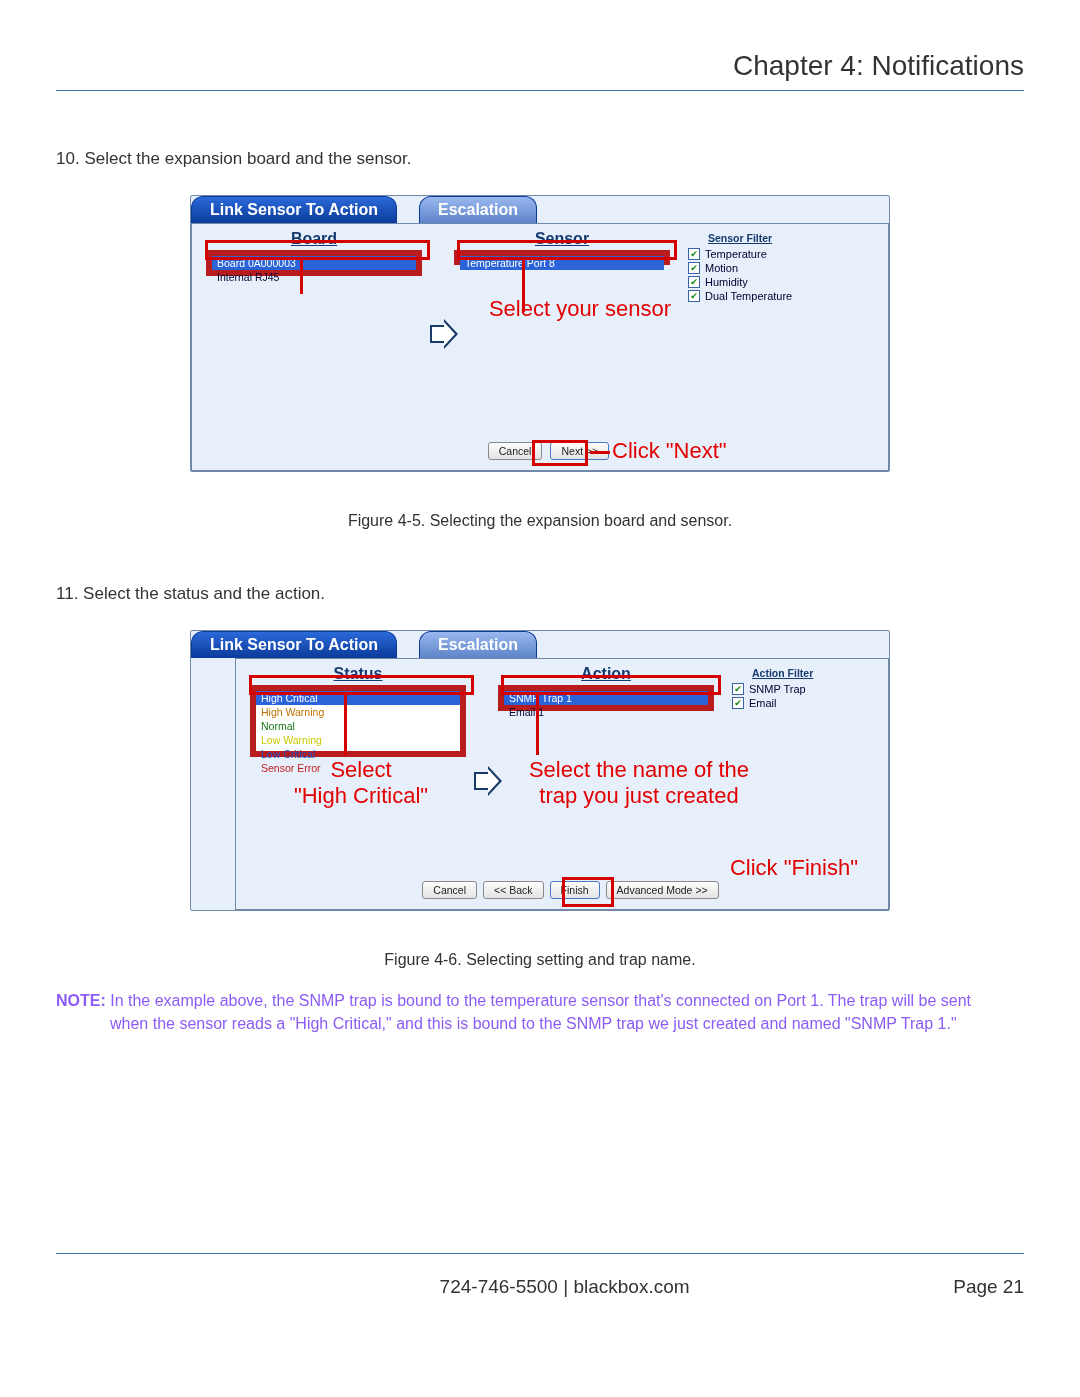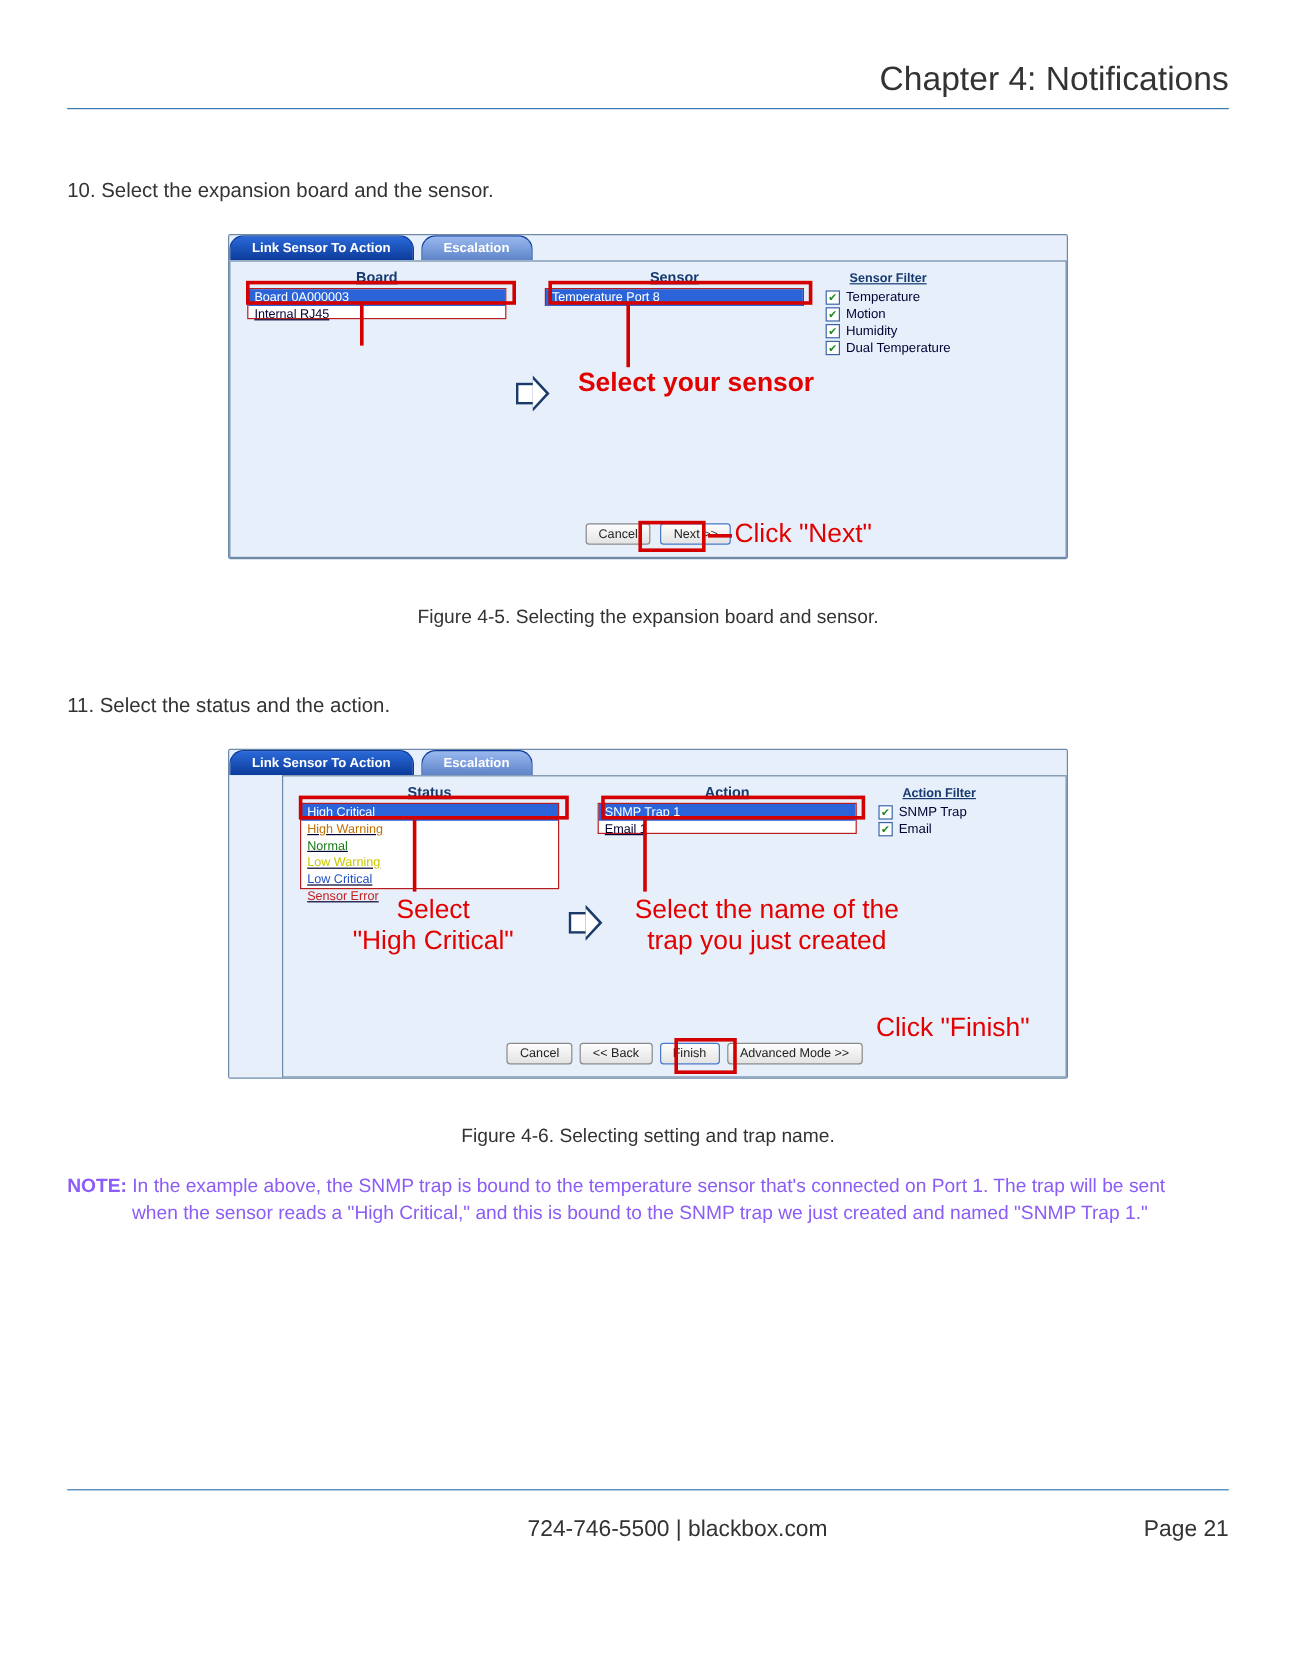--- a/index.html
+++ b/index.html
@@ -10,29 +10,29 @@
   .step { font-size:17px; color:#333; margin-bottom:26px; }
   .figure { width:700px; margin: 0 auto 40px auto; }
   .fig-caption { text-align:center; font-size:16px; color:#333; margin:38px 0 54px 0; }
   .note { font-size:16px; color:#8b5cf6; line-height:1.45; }
   .note-label { font-weight:bold; }
   .note-body { display:block; padding-left:54px; }
 
   
   .wizard { border:1px solid #6f8aa8; background:#e6effa; border-radius:2px; font-family: Tahoma, Arial, sans-serif; font-size:11px; color:#003; }
   .tabs { display:flex; }
-  .tab { background:linear-gradient(#2b6ad9,#0b3a9a); color:#fff; font-weight:bold; font-size:11px; padding:4px 18px 4px 18px; border-top-left-radius:12px; border-top-right-radius:12px; margin-right:6px; border:1px solid #0b3a9a; border-bottom:none; }
+  .tab { background:linear-gradient(#2b6ad9,#0b3a9a); color:#fff; font-weight:bold; font-size:16px; padding:4px 18px 4px 18px; border-top-left-radius:12px; border-top-right-radius:12px; margin-right:22px; border:1px solid #0b3a9a; border-bottom:none; }
   .tab.inactive { background:linear-gradient(#9ab8f0,#5d84c8); }
   .wiz-body { border:1px solid #6f8aa8; background:#e6effa; position:relative; height:248px; display:flex; gap:0; }
   .col { padding:6px 10px 6px 14px; }
   .col.board { width:240px; }
   .col.sensor { width:240px; margin-left:8px; }
   .col.filter { flex:1; padding-left:4px; }
-  .col-title { text-align:center; font-weight:bold; font-size:12px; margin-bottom:2px; color:#163a70; text-decoration:underline; }
-  .listbox { border:1px solid #b91c1c; background:#fff; font-size:10.5px;text-decoration:underline; }
+  .col-title { text-align:center; font-weight:bold; font-size:16px; margin-bottom:2px; color:#163a70; text-decoration:underline; }
+  .listbox { border:6px solid #b91c1c; background:#fff; font-size:10.5px; }
   .li-row { padding:1px 5px; white-space:nowrap; }
   .li-row.sel { background:#2b64d8; color:#fff; }
   .filter-title { font-weight:bold; text-decoration:underline; font-size:10.5px; margin:2px 0 4px 24px; color:#163a70; }
   .cb-row { display:flex; align-items:center; gap:5px; font-size:11px; margin:2px 0 2px 4px; }
   .cb { width:12px; height:12px; border:1px solid #3a62a8; background:#fff; display:inline-flex; align-items:center; justify-content:center; font-size:9px; color:#1a8a1a; line-height:1; }
   .red-box { border:3px solid #d40000; position:absolute; }
   .red-callout { position:absolute; color:#e30000; font-family: Arial, sans-serif; font-size:22px; text-align:center; line-height:1.18; }
   .red-line { position:absolute; background:#d40000; }
   .arrow { position:absolute; width:28px; height:24px; }
   .arrow-box { width:18px; height:18px; border:2px solid #1a3a6a; background:#fff; position:absolute; top:3px; left:0; }
@@ -119,21 +119,21 @@
 
 
         <div class="arrow" style="left:238px; top:98px;">
           <div class="arrow-box"></div>
             <div class="arrow-head"></div>
             <div class="arrow-head-inner"></div>
         </div>
 
         <div class="red-line" style="left:330px; top:36px; width:3px; height:52px;"></div>
 
-        <div class="red-callout" style="left:278px; top:88px; width:220px;font-weight:bold;">Select your sensor</div>
+        <div class="red-callout" style="left:278px; top:72px; width:220px;">Select your sensor</div>
 
         <div class="btn-row">
           <div class="btn">Cancel</div>
           <div class="btn primary">Next &gt;&gt;</div>
         </div>
 
         <div class="red-box" style="left:340px; bottom:4px; width:56px; height:26px;"></div>
 
         <div class="red-line" style="left:398px; bottom:16px; width:20px; height:3px;"></div>
 

